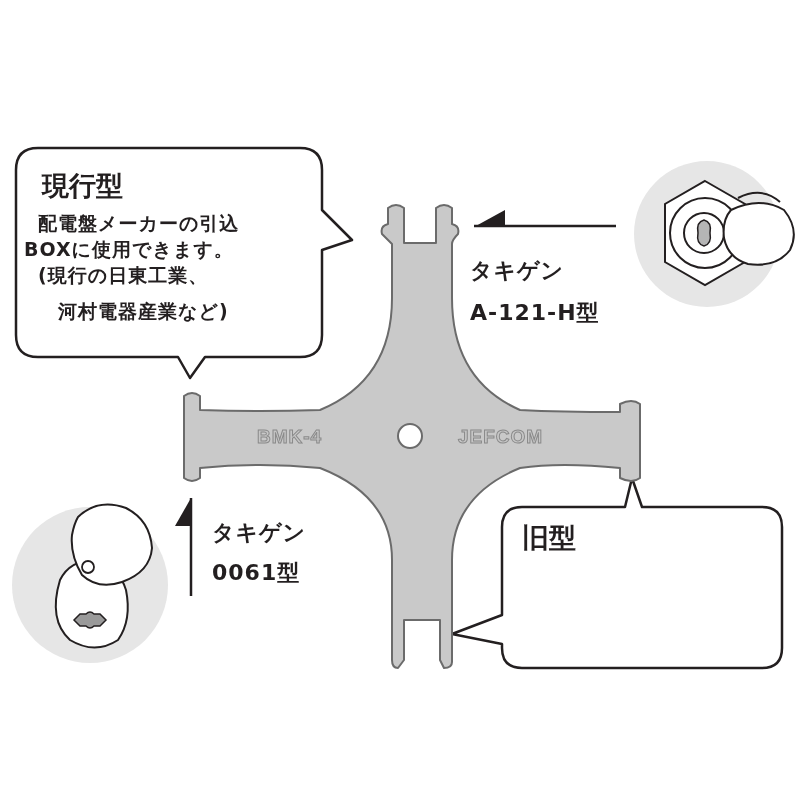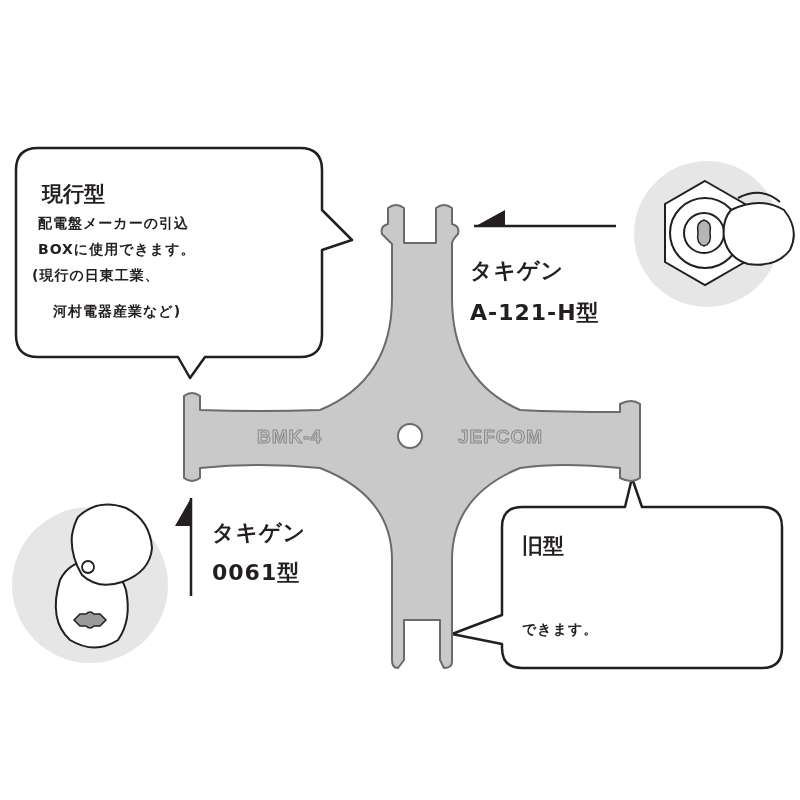--- a/index.html
+++ b/index.html
@@ -1,21 +1,21 @@
 <!DOCTYPE html>
 <html><head>
 <meta charset="utf-8">
 <style>
   html, body { margin:0; padding:0; background:#ffffff; }
   body { width:800px; height:800px; position:relative; overflow:hidden;
          font-family:"DejaVu Sans","Liberation Sans",sans-serif; color:#231f20; }
   #scene { position:absolute; left:0; top:0; width:800px; height:800px; }
   .txt { position:absolute; font-weight:bold; color:#231f20; white-space:pre; }
-  .title { font-size:21px;margin-top:12px; }
-  .body { font-size:14px; line-height:26px; letter-spacing:1px;text-align:center; }
+  .title { font-size:27px; }
+  .body { font-size:19px; line-height:26px; letter-spacing:1px;text-align:center; }
   .label { font-size:22px; line-height:26px; letter-spacing:1px; }
   .engrave { font-family:"Liberation Sans","DejaVu Sans",sans-serif; font-weight:bold;
              font-size:19px; fill:#c6c6c6; stroke:#8a8a8a; stroke-width:1; letter-spacing:1px; }
 </style>
 </head>
 <body>
 
 <div id="scene">
   <svg width="800" height="800" viewBox="0 0 800 800" style="position:absolute;left:0;top:0">
 
@@ -58,25 +58,24 @@
       <circle cx="90" cy="585" r="78" fill="#e6e6e6"></circle>
       <path d="M60,580 Q48,620 70,640 Q95,655 118,640 Q132,620 126,590 Q118,565 95,560 Q70,560 60,580 Z" fill="#ffffff" stroke="#231f20" stroke-width="2"></path>
       <path d="M78,517 Q98,498 126,508 Q150,520 152,548 Q150,572 122,582 Q98,590 82,575 Q70,555 72,535 Q74,524 78,517 Z" fill="#ffffff" stroke="#231f20" stroke-width="2"></path>
       <circle cx="88" cy="567" r="6" fill="#ffffff" stroke="#231f20" stroke-width="1.8"></circle>
       <path d="M74,620 L80,614 H86 Q90,610 94,614 H100 L106,620 L100,626 H94 Q90,630 86,626 H80 Z" fill="#9a9a9a" stroke="#231f20" stroke-width="1.5"></path>
     </g>
   </svg>
 
   <div class="txt title" style="left:42px;top:168px">現行型</div>
   <div class="txt body" style="left:38px;top:210px">配電盤メーカーの引込</div>
-  <div class="txt body" style="left:38px;top:236px">BOXに使用できます。</div>
-  <div class="txt body" style="left:32px;top:262px">(現行の日東工業、</div>
+  <div class="txt body" style="left:24px;top:236px">BOXに使用できます。</div>
+  <div class="txt body" style="left:38px;top:262px">(現行の日東工業、</div>
   <div class="txt body" style="left:38px;top:298px">　河村電器産業など)</div>
 
   <div class="txt title" style="left:522px;top:520px">旧型</div>
-  <div class="txt body" style="left:522px;top:616px">できます。</div>
 
   <div class="txt label" style="left:470px;top:258px">タキゲン</div>
   <div class="txt label" style="left:470px;top:300px">A-121-H型</div>
 
   <div class="txt label" style="left:212px;top:520px">タキゲン</div>
   <div class="txt label" style="left:212px;top:560px">0061型</div>
 </div>
 
 </body></html>

